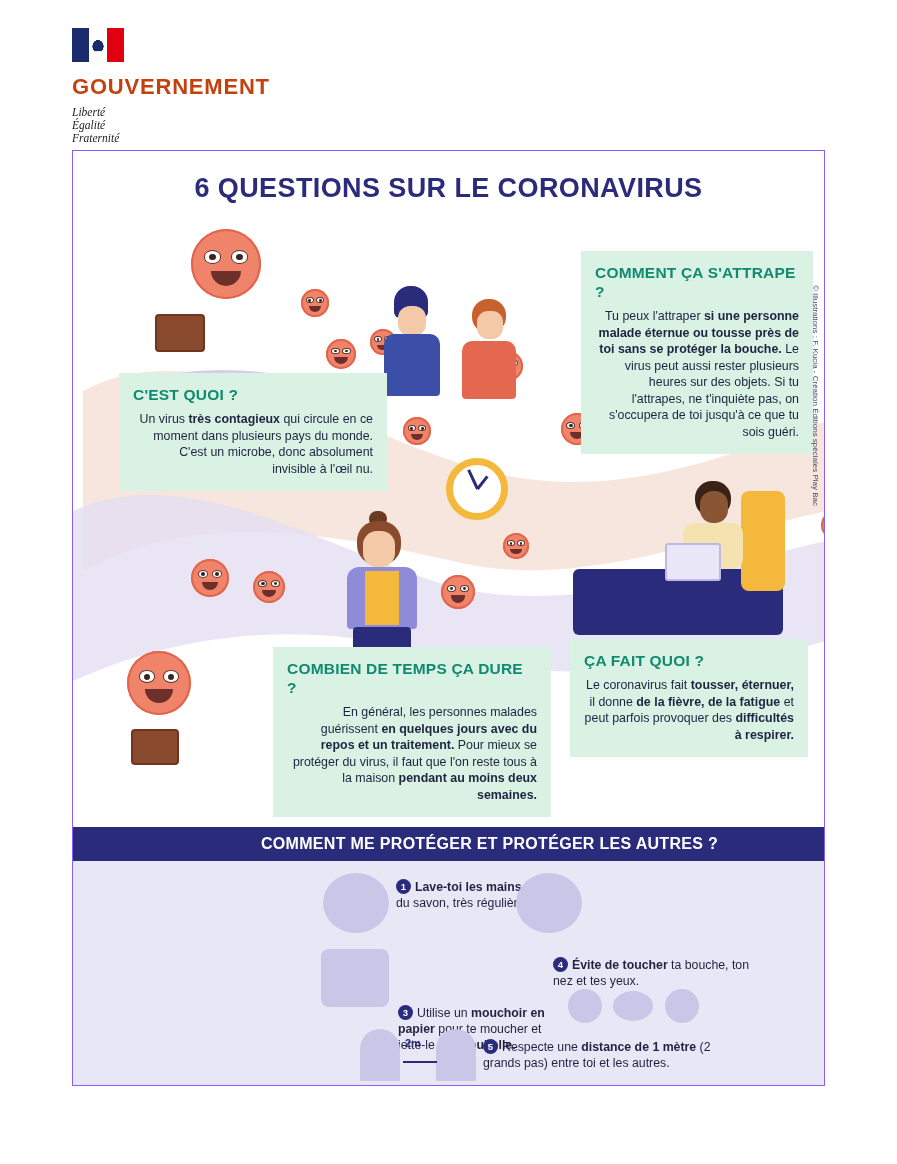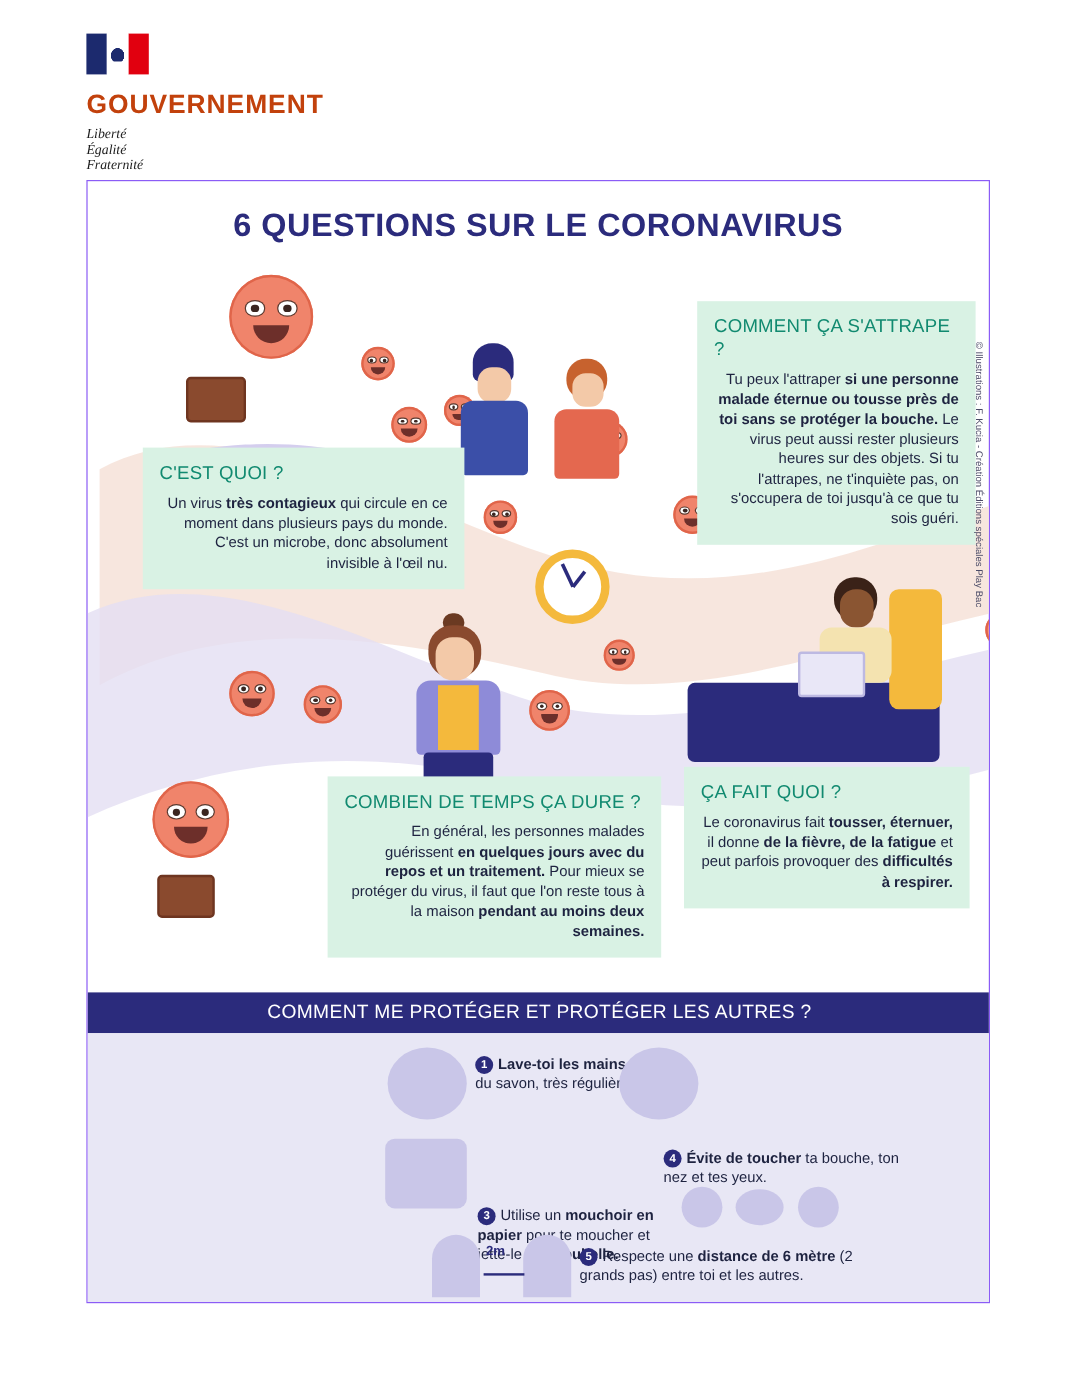--- a/index.html
+++ b/index.html
@@ -104,21 +104,21 @@
   .card {
     position: absolute;
     background: #d9f2e4;
     padding: 12px 14px 14px 14px;
     box-sizing: border-box;
   }
   .card h3 {
     margin: 0 0 7px 0;
     color: #118a70;
     font-size: 15.5px;
-    font-weight: normal;
+    font-weight: bold;
     letter-spacing: 0.2px;
     line-height: 19px;
   }
   .card p {
     margin: 0;
     color: #1e2340;
     font-size: 12.4px;
     line-height: 16.5px;
     text-align: right;
   }
@@ -132,25 +132,26 @@
   
   .band-title {
     position: absolute;
     left: 0;
     top: 676px;
     width: 753px;
     height: 34px;
     background: #2b2b7c;
     color: #ffffff;
     font-size: 16px;
-    font-weight: normal;
+    font-weight: bold;
     letter-spacing: 0.3px;
     display: flex;
     align-items: center;
     justify-content: center;
+    padding-left: 40px;
   }
   .band-body {
     position: absolute;
     left: 0;
     top: 710px;
     width: 753px;
     height: 226px;
     background: #e8e7f5;
   }
 
@@ -456,16 +457,16 @@
     </div>
     <div class="icon-blob" style="left:495px;top:128px;width:34px;height:34px;"></div>
     <div class="icon-blob" style="left:540px;top:128px;width:40px;height:30px;border-radius:20px/15px;top:130px;"></div>
     <div class="icon-blob" style="left:592px;top:128px;width:34px;height:34px;"></div>
 
     <div class="icon-blob" style="left:287px;top:168px;width:40px;height:52px;border-radius:20px 20px 0 0;"></div>
     <div class="icon-blob" style="left:363px;top:168px;width:40px;height:52px;border-radius:20px 20px 0 0;"></div>
     <div style="position:absolute;left:332px;top:176px;font-size:11px;font-weight:bold;color:#2b2b7c;">2m</div>
     <div style="position:absolute;left:330px;top:200px;width:34px;height:2px;background:#2b2b7c;"></div>
     <div class="tip" id="tip5">
-      <span class="num">5</span><span>Respecte une <b>distance de 6 mètre</b> (2 grands pas) entre toi et les autres.</span>
+      <span class="num">5</span><span>Respecte une <b>distance de 1 mètre</b> (2 grands pas) entre toi et les autres.</span>
     </div>
   </div>
 </div>
 
 </body></html>

